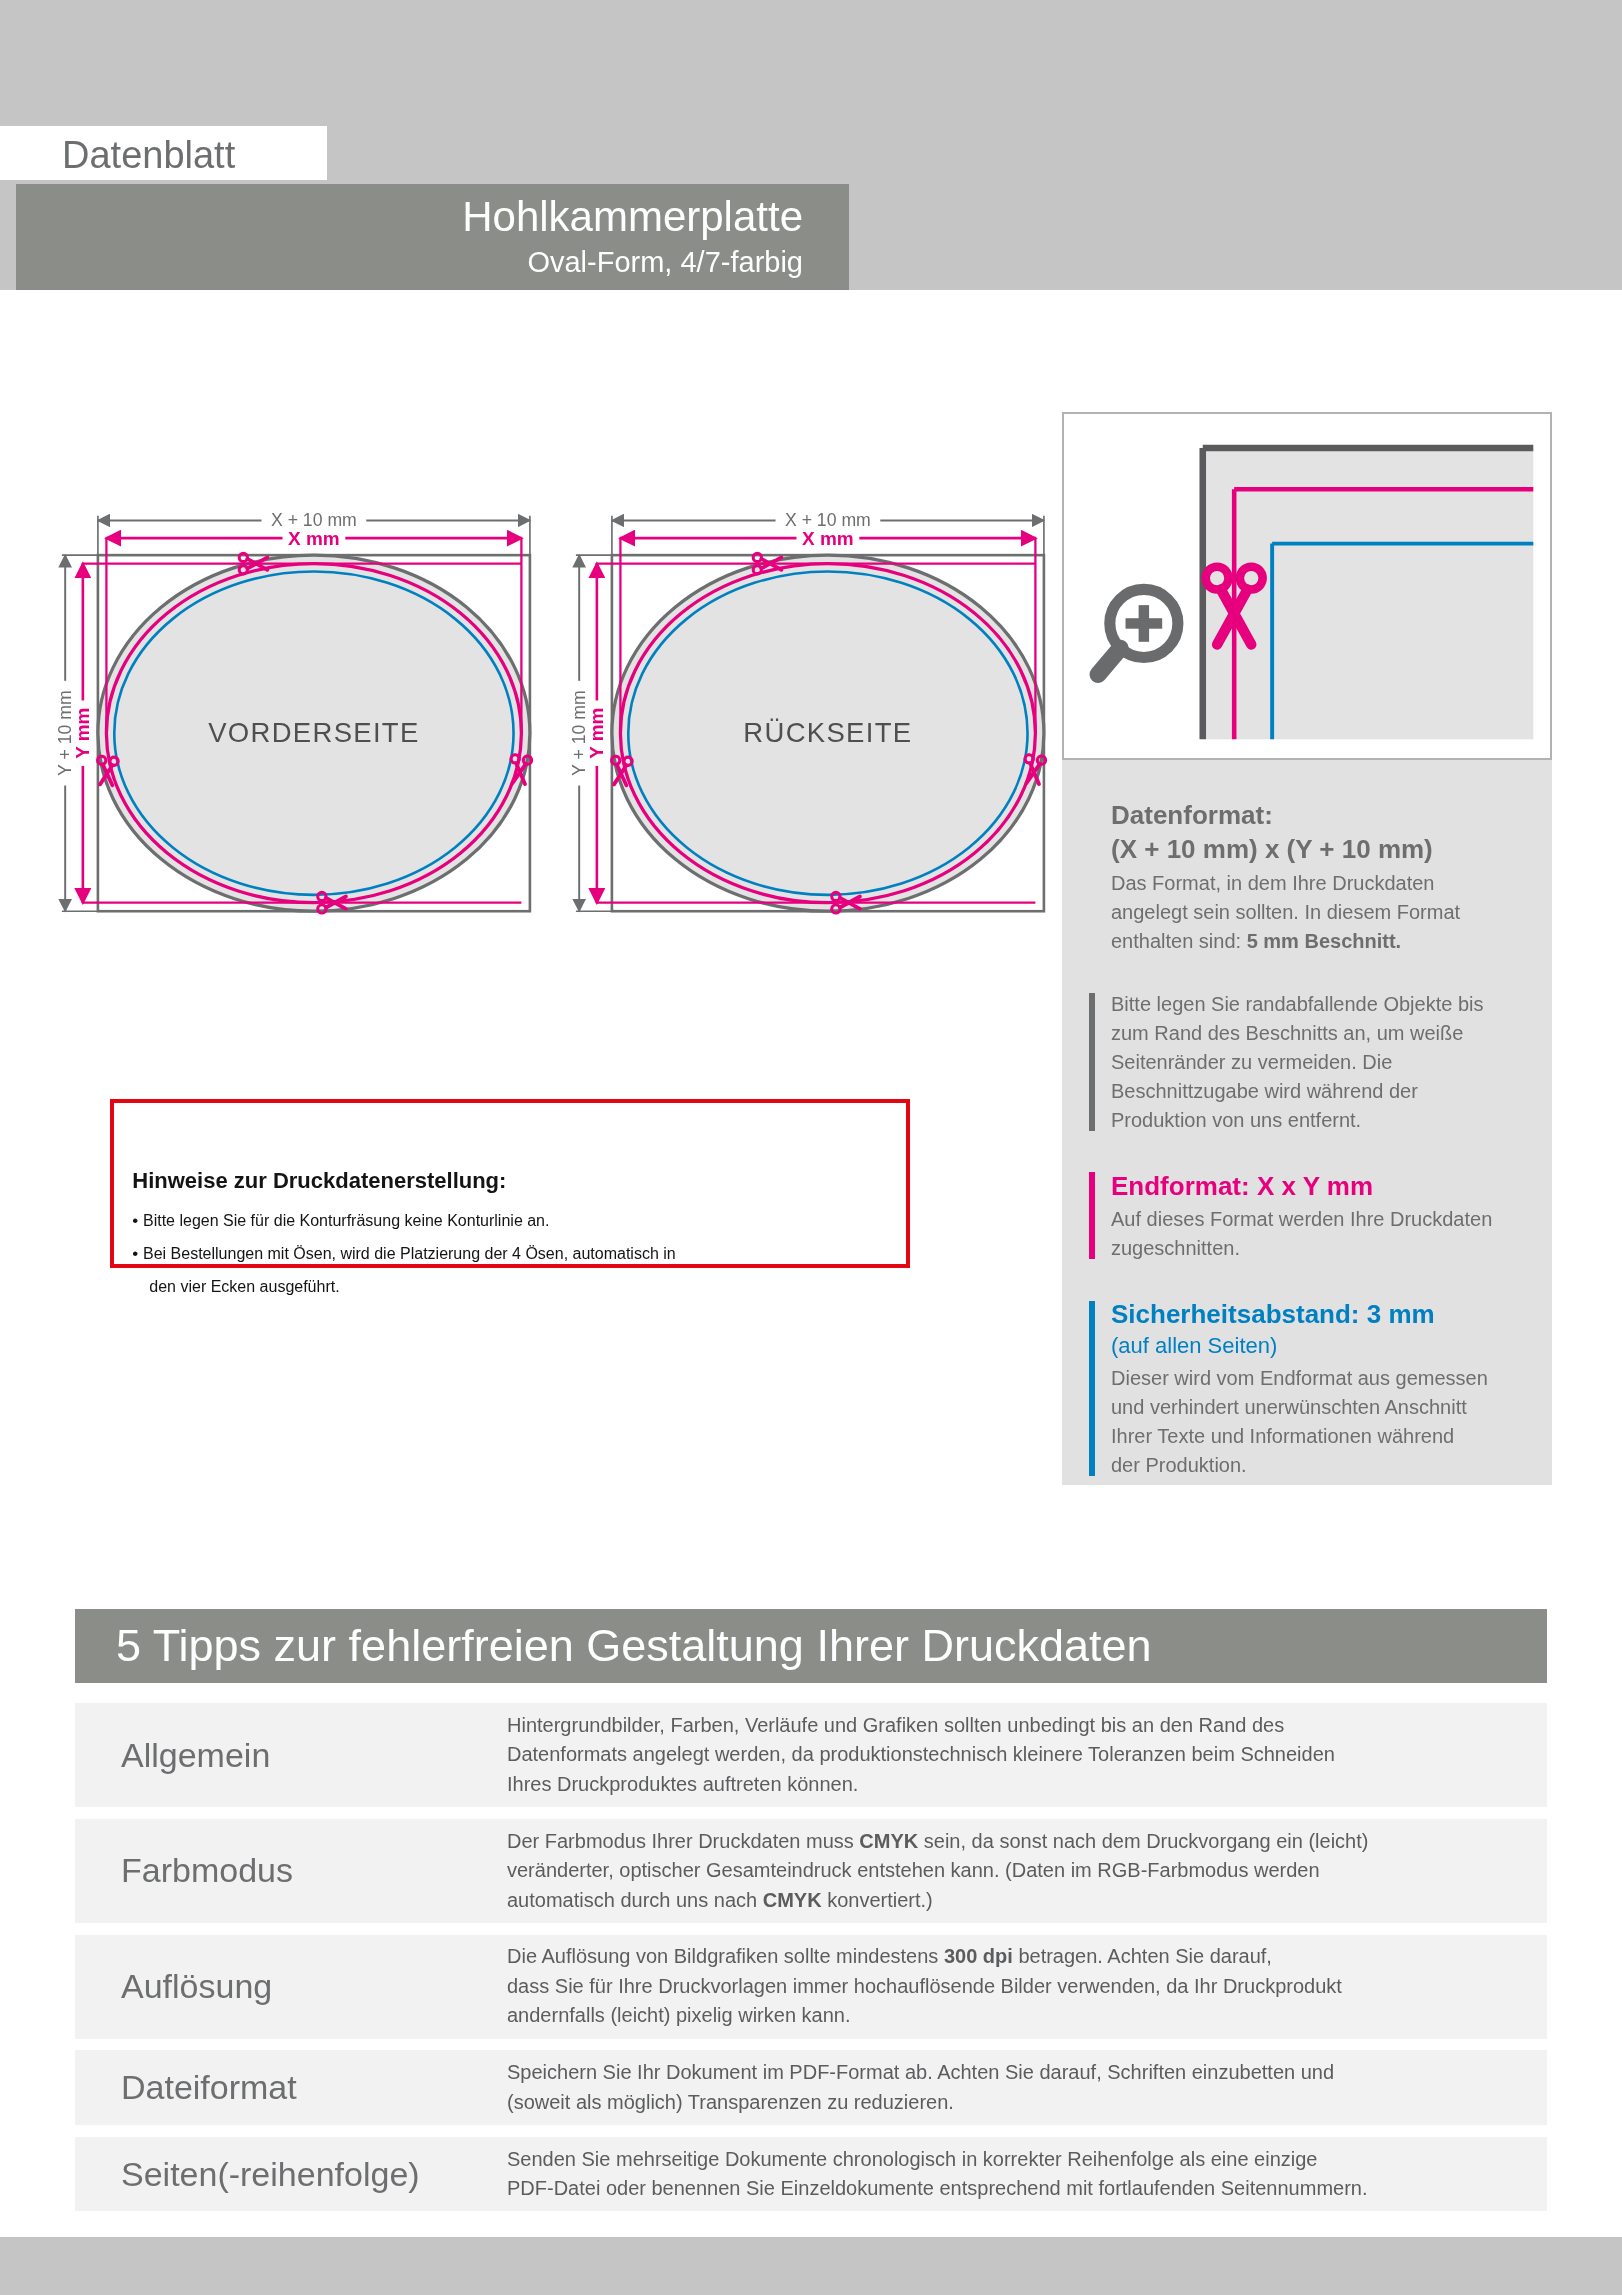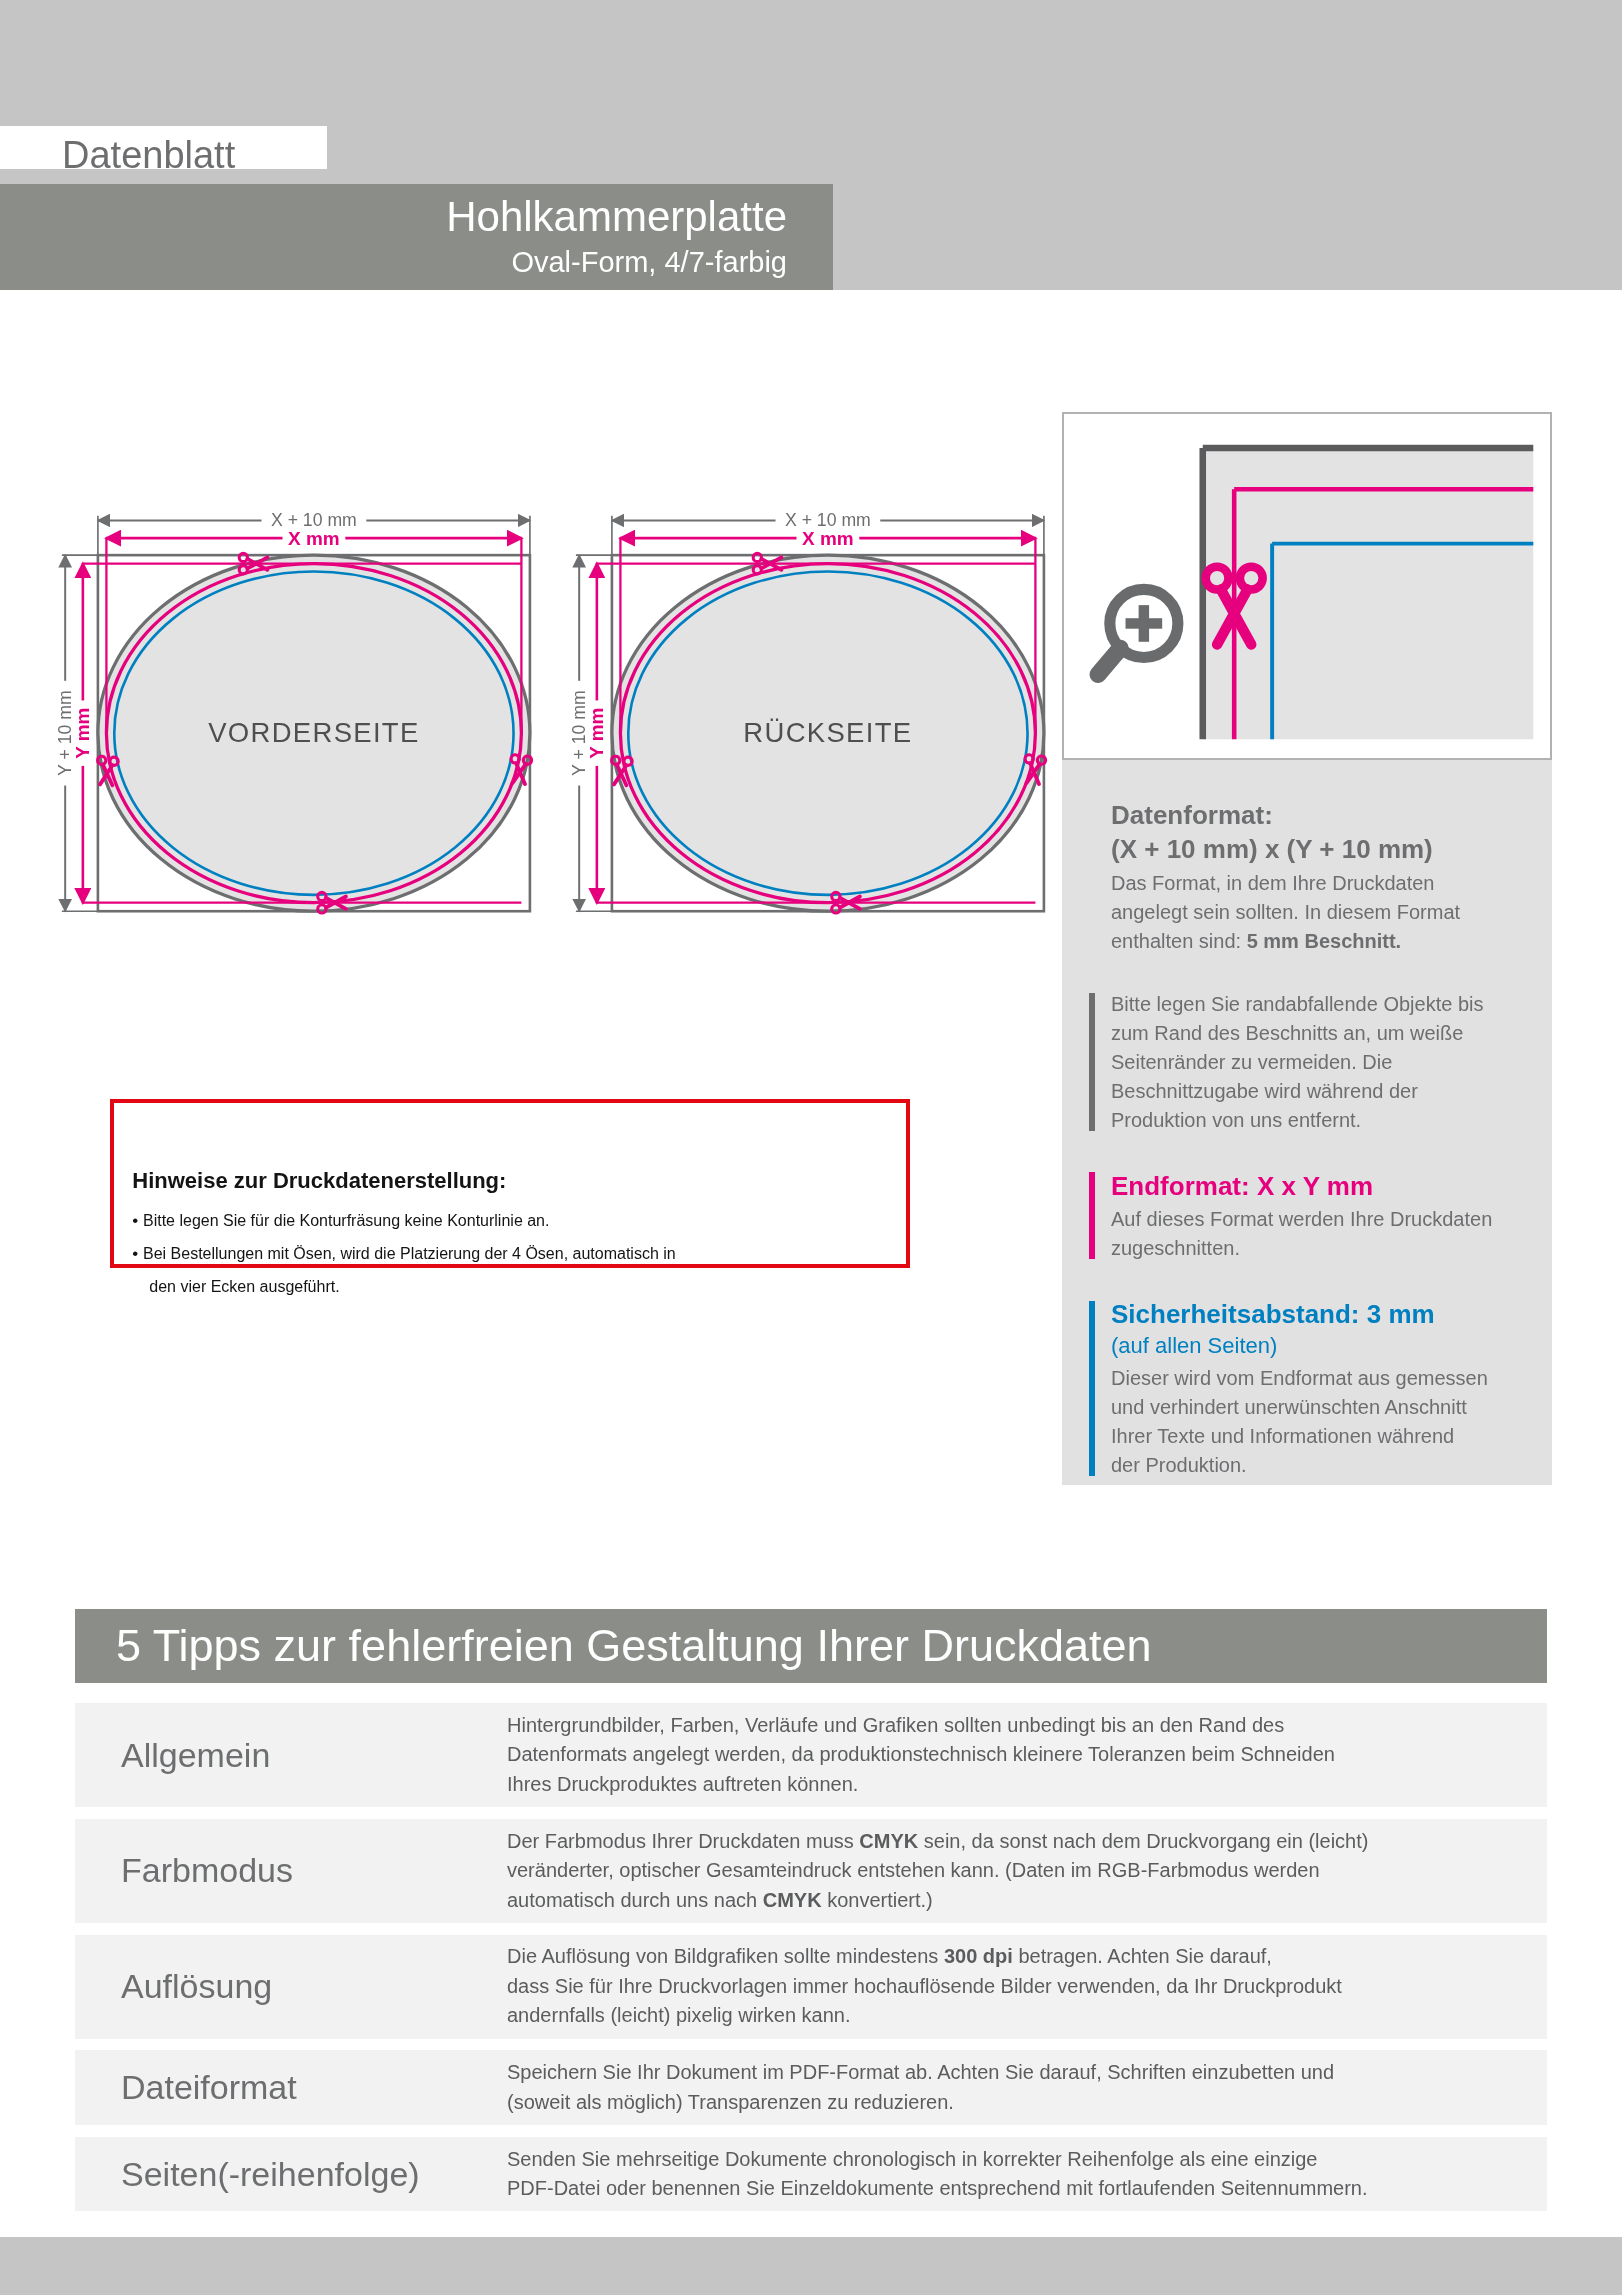--- a/index.html
+++ b/index.html
@@ -5,23 +5,23 @@
   :root{
     --gray-light:#c6c5c6; --gray-mid:#8b8d89; --gray-text:#6d6e70; --body-text:#5b5c5e;
     --dark-line:#5b5b5d; --magenta:#e6007e; --blue:#0080c1; --red:#e30613;
     --panel-bg:#e2e1e1; --row-bg:#f2f2f2; --shape-fill:#e3e3e3; --box-border:#b3b1b2; --notice-text:#141414;
   }
   html,body{margin:0;padding:0;background:#ffffff;}
   body{font-family:"Liberation Sans", sans-serif;}
   .page{position:relative;width:1623px;height:2295px;background:#ffffff;overflow:hidden;}
 
   .band-light{position:absolute;left:0;top:0;width:1623px;height:290px;background:var(--gray-light);}
-  .datenblatt-box{position:absolute;left:0;top:126px;width:327px;height:43px;background:#ffffff;}
+  .datenblatt-box{position:absolute;left:0;top:126px;width:327px;height:54px;background:#ffffff;}
   .datenblatt-box span{display:block;padding-left:62px;line-height:58px;font-size:38px;color:var(--gray-text);}
-  .title-band{position:absolute;left:0;top:184px;width:833px;height:106px;background:var(--gray-mid);box-sizing:border-box;
+  .title-band{position:absolute;left:16px;top:184px;width:833px;height:106px;background:var(--gray-mid);box-sizing:border-box;
     color:#ffffff;text-align:right;padding:6.5px 46px 0 0;}
   .title-band .title{font-size:42px;line-height:52px;}
   .title-band .subtitle{font-size:29px;line-height:38px;}
 
   .diagram{position:absolute;width:504px;height:432px;}
   .diagram.front{left:39px;top:491px;}
   .diagram.back{left:553px;top:491px;}
   text.dimlbl{font-family:"Liberation Sans",sans-serif;font-size:27px;fill:var(--gray-text);}
   text.dimlbl.mag{fill:var(--magenta);font-weight:bold;font-size:29px;}
   text.sidelbl{font-family:"Liberation Sans",sans-serif;font-size:42px;letter-spacing:2px;fill:#4e4f51;}

